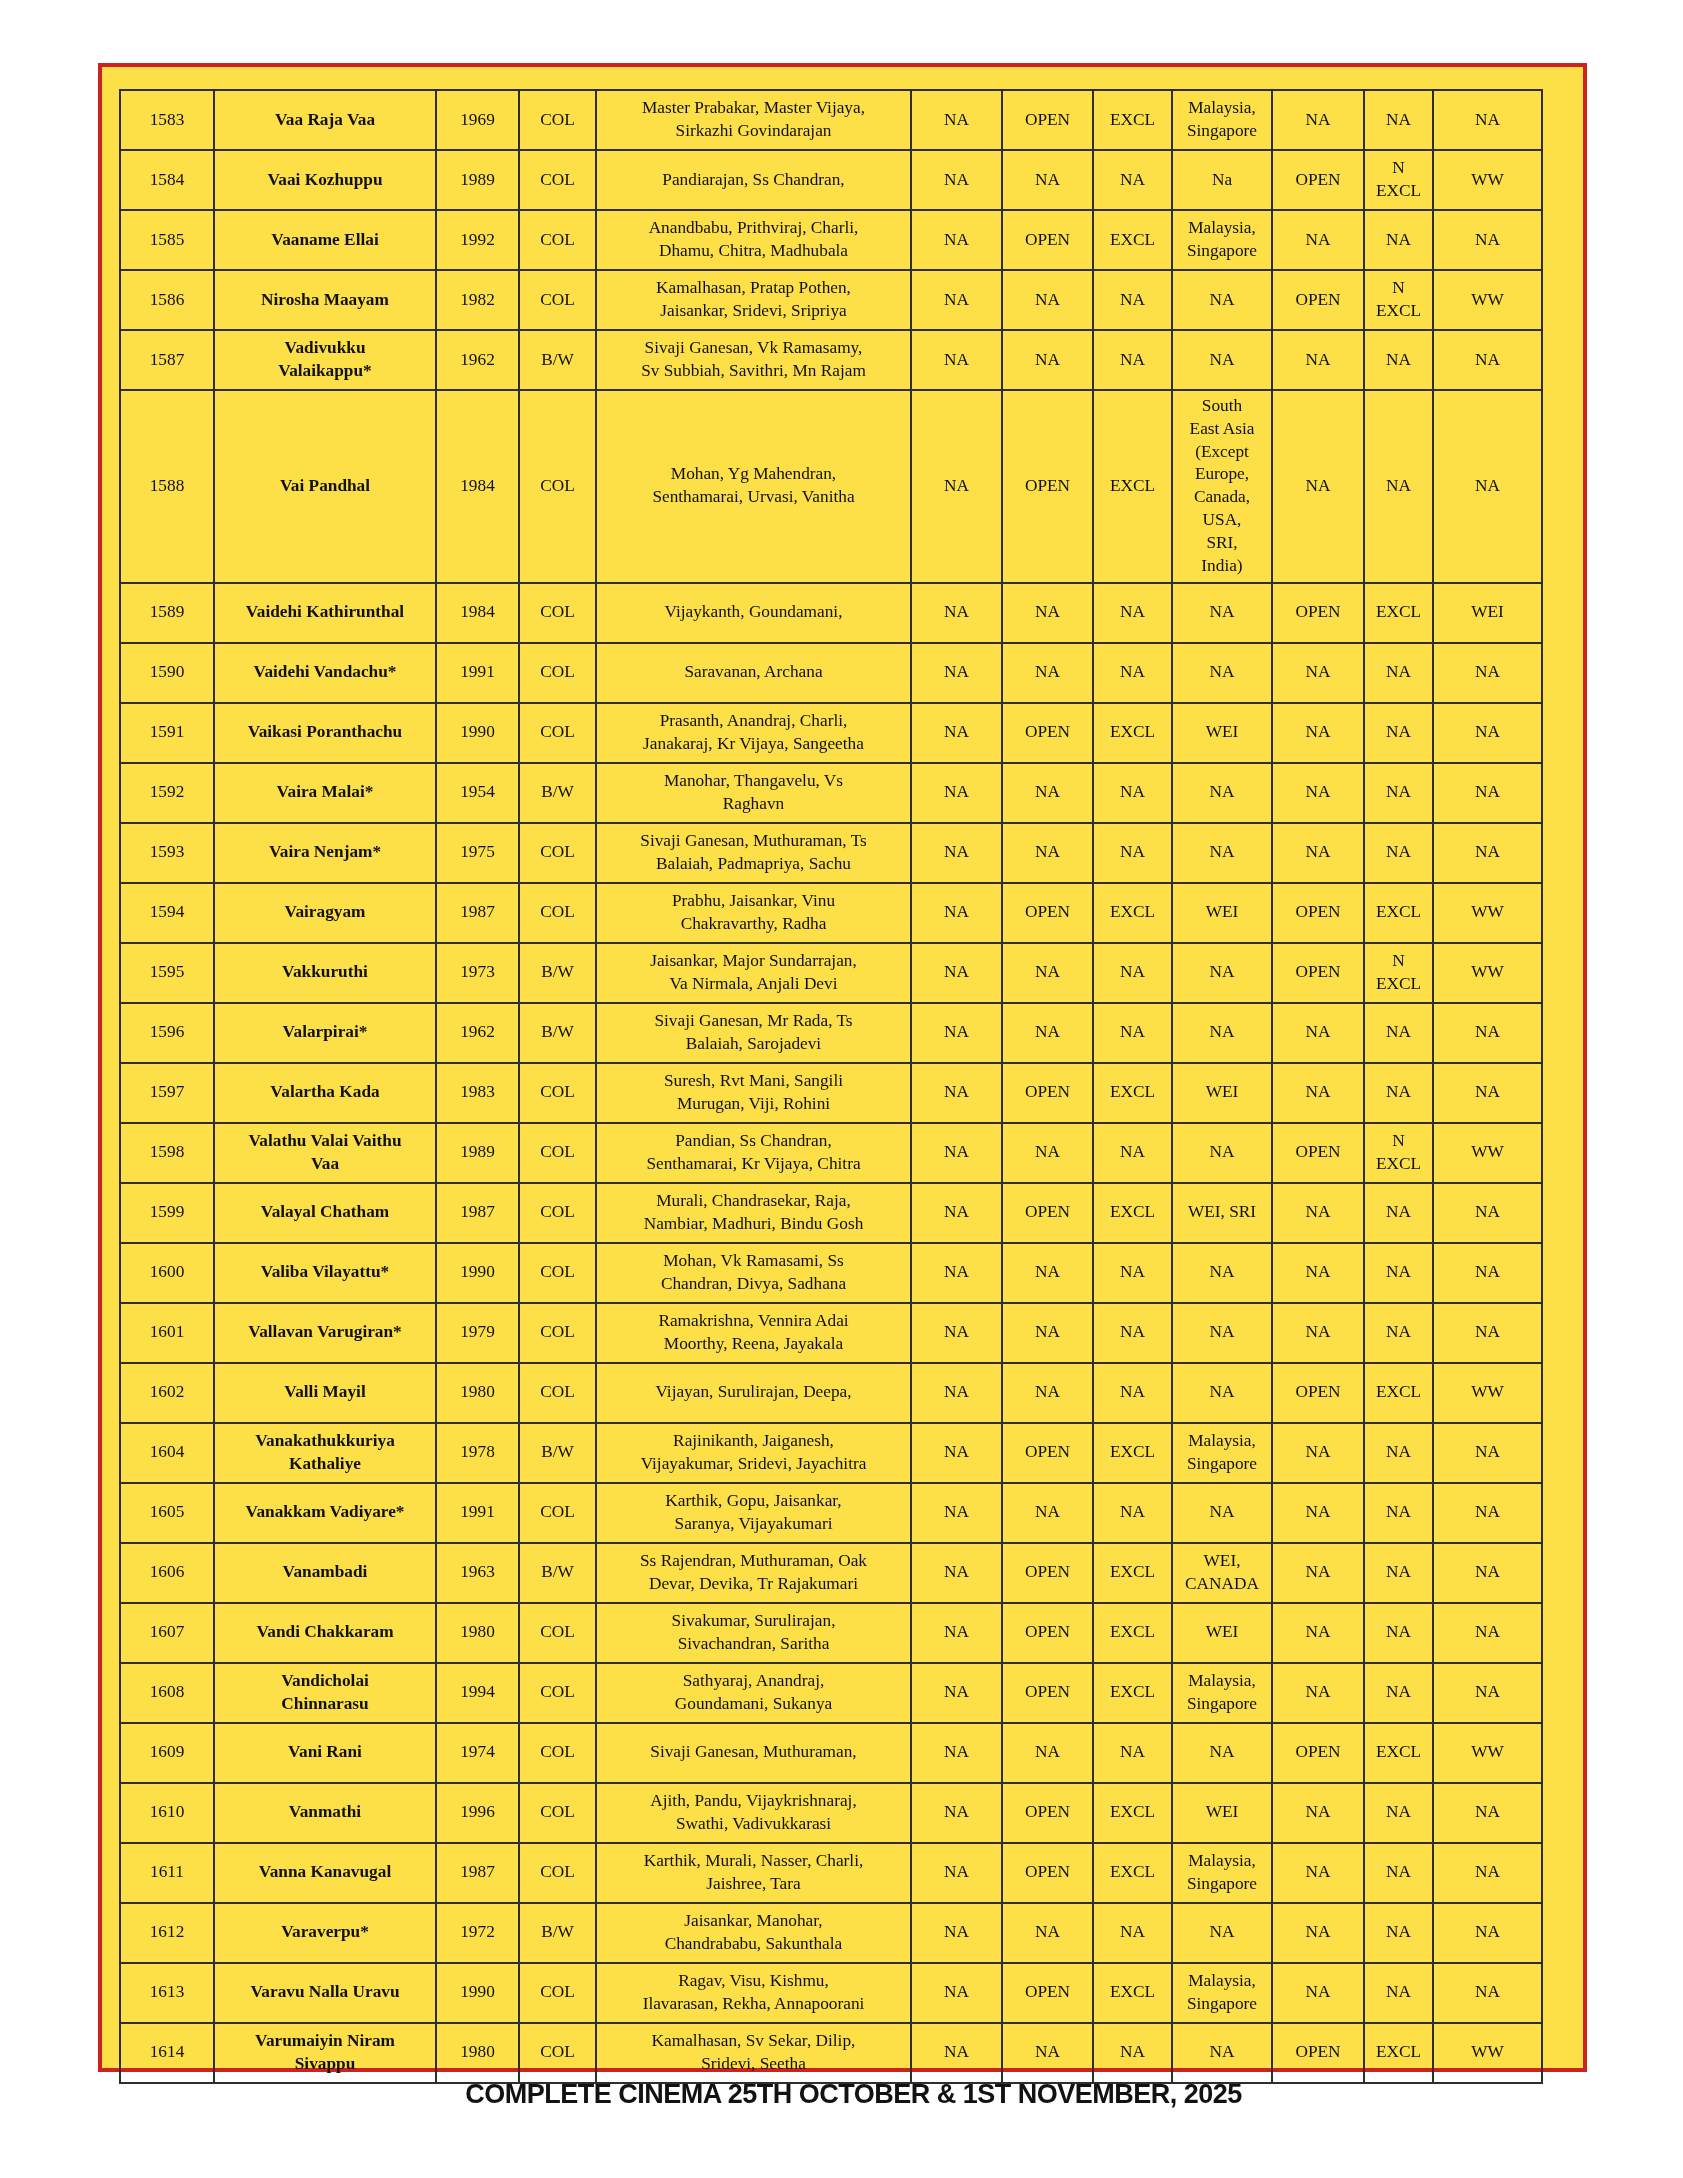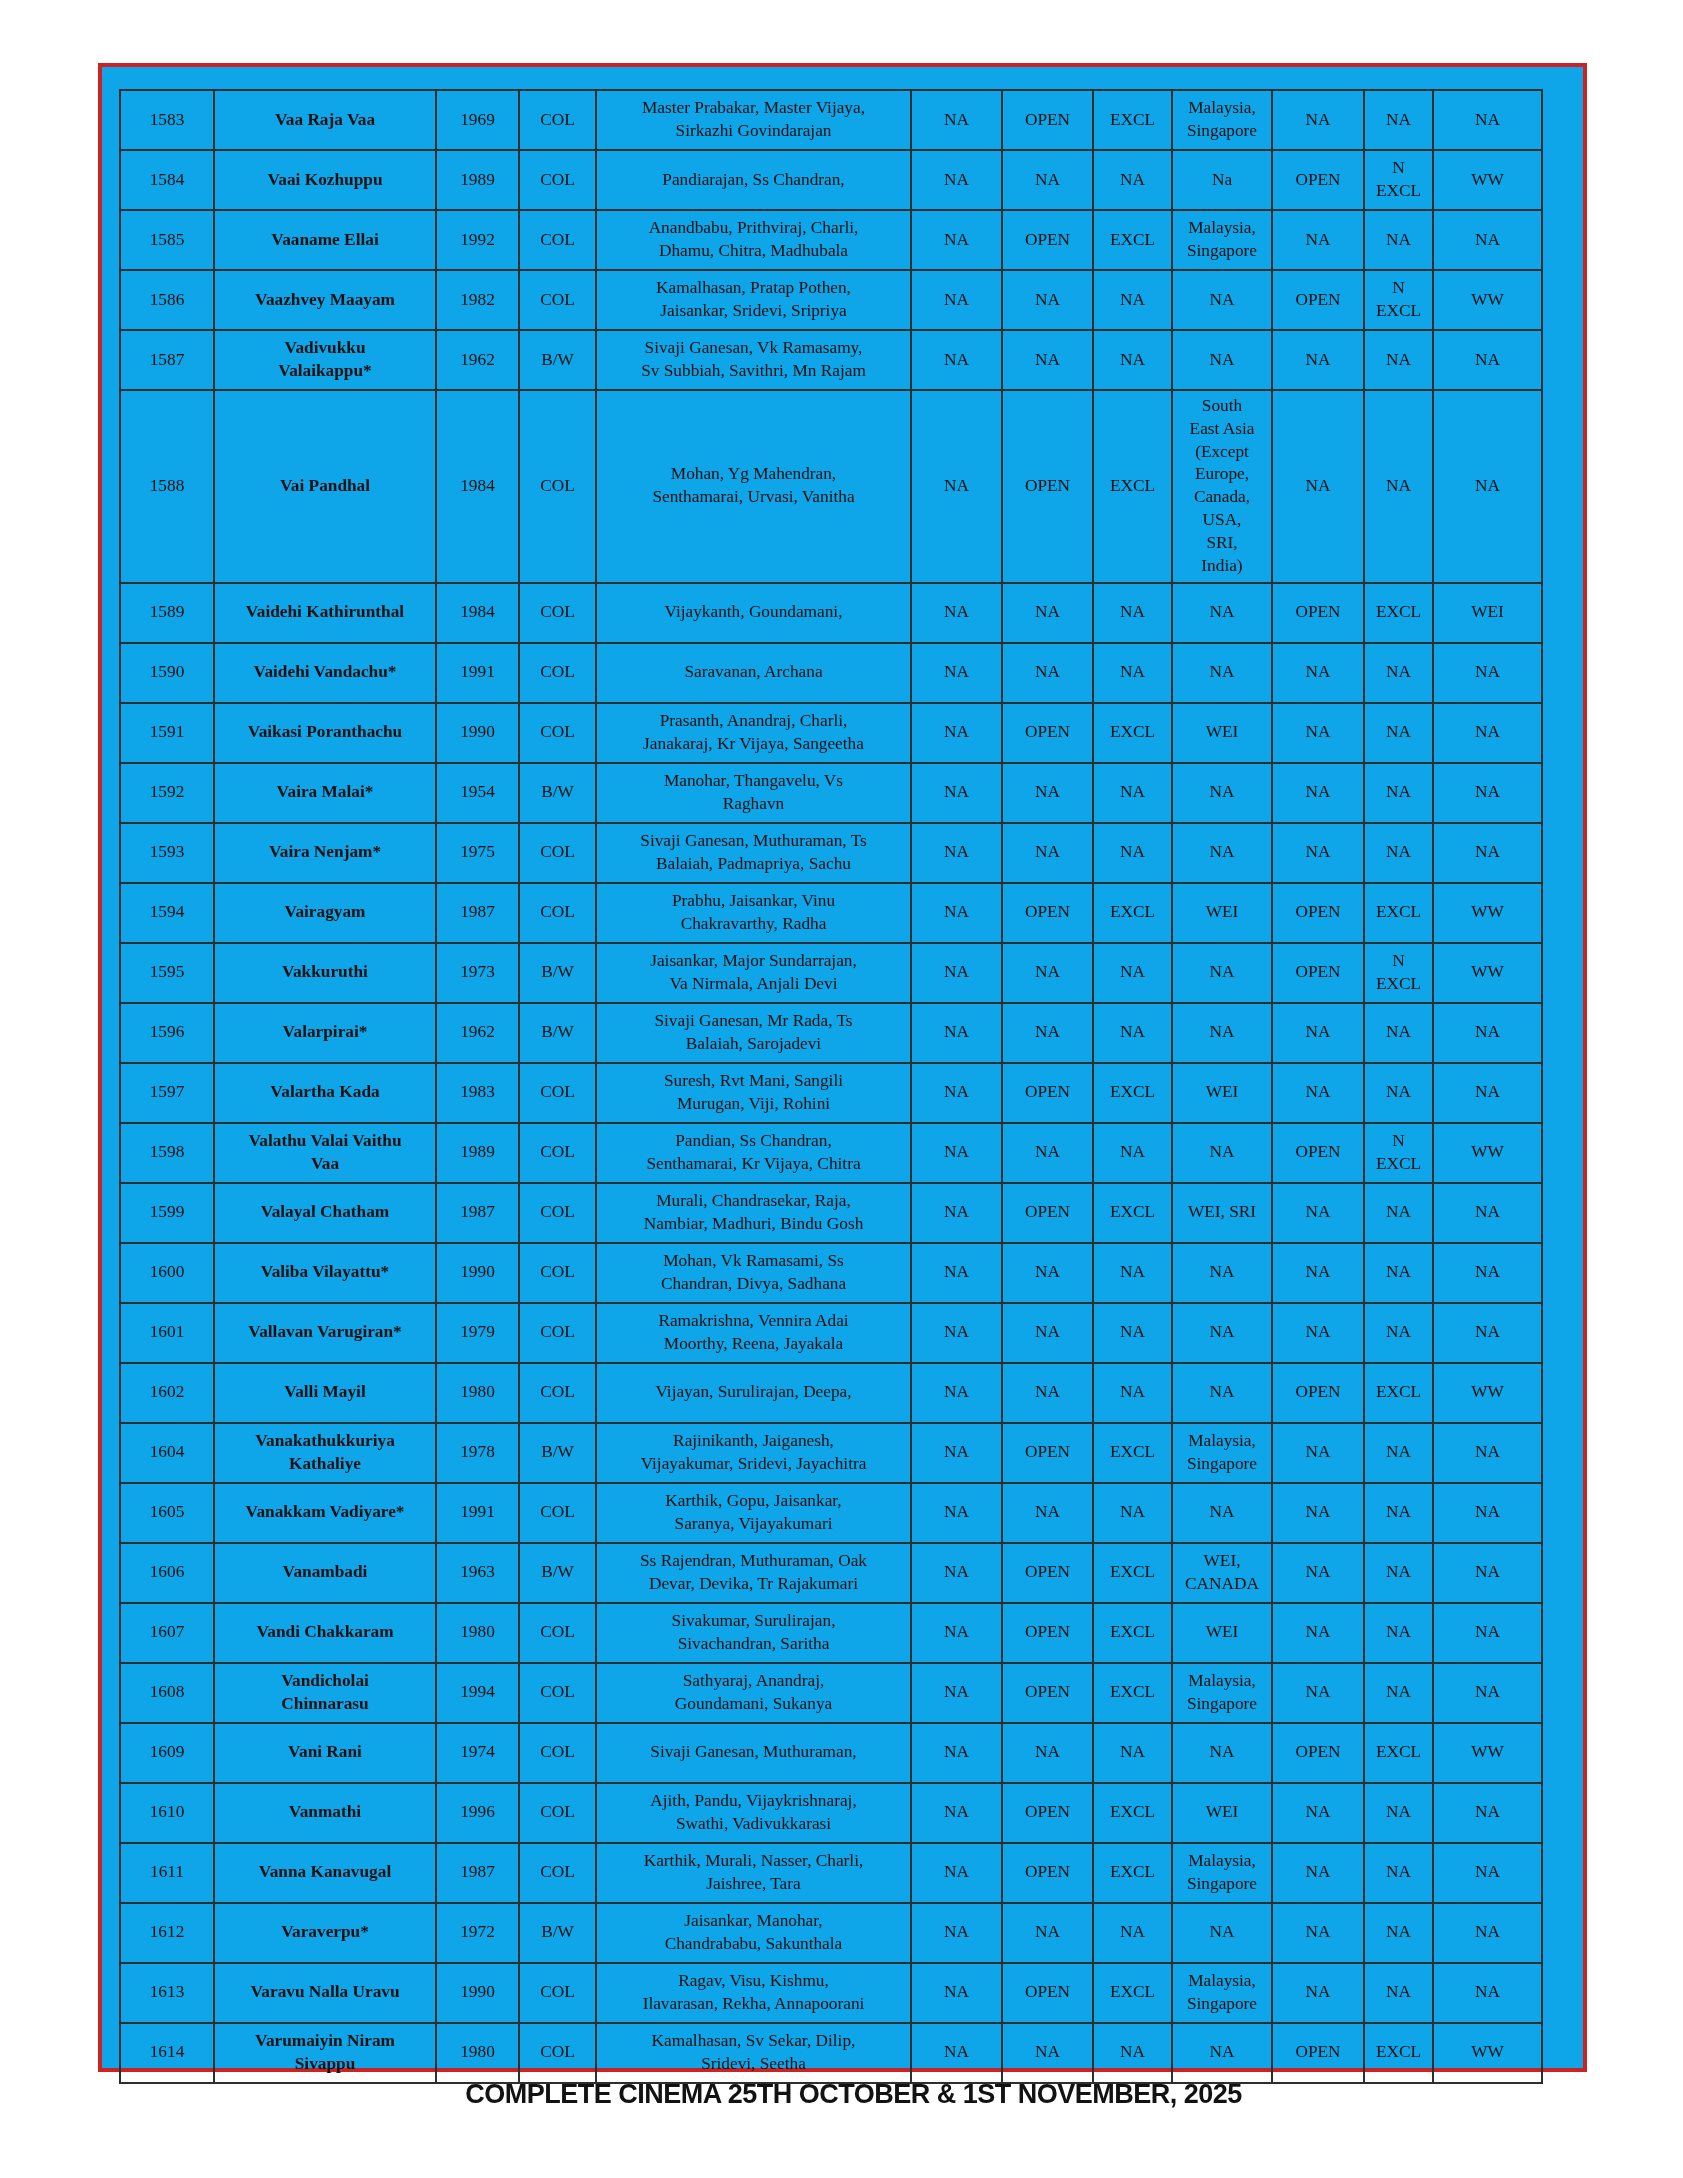--- a/index.html
+++ b/index.html
@@ -9,21 +9,21 @@
     font-family:"Liberation Serif", serif;
     color:#111111;
     position:relative;
   }
   .frame{
     position:absolute;
     left:98px;top:63px;
     width:1489px;height:2009px;
     border:4px solid #cc2222;
     box-sizing:border-box;
-    background:#0ea5e9;
+    background:#fde047;
     font-family:Liberation Serif, serif;
   }
   table.filmtable{
     position:absolute;
     left:17px;top:22px;
     border-collapse:collapse;
     table-layout:fixed;
     width:1423px;
   }
   table.filmtable td{
@@ -122,21 +122,21 @@
             <td class="c-c2">OPEN</td>
             <td class="c-c3">EXCL</td>
             <td class="c-c4">Malaysia,
 Singapore</td>
             <td class="c-c5">NA</td>
             <td class="c-c6">NA</td>
             <td class="c-c7">NA</td>
           </tr>
           <tr>
             <td class="c-no">1586</td>
-            <td class="c-title">Vaazhvey Maayam</td>
+            <td class="c-title">Nirosha Maayam</td>
             <td class="c-year">1982</td>
             <td class="c-format">COL</td>
             <td class="c-cast">Kamalhasan, Pratap Pothen,
 Jaisankar, Sridevi, Sripriya</td>
             <td class="c-c1">NA</td>
             <td class="c-c2">NA</td>
             <td class="c-c3">NA</td>
             <td class="c-c4">NA</td>
             <td class="c-c5">OPEN</td>
             <td class="c-c6">N

